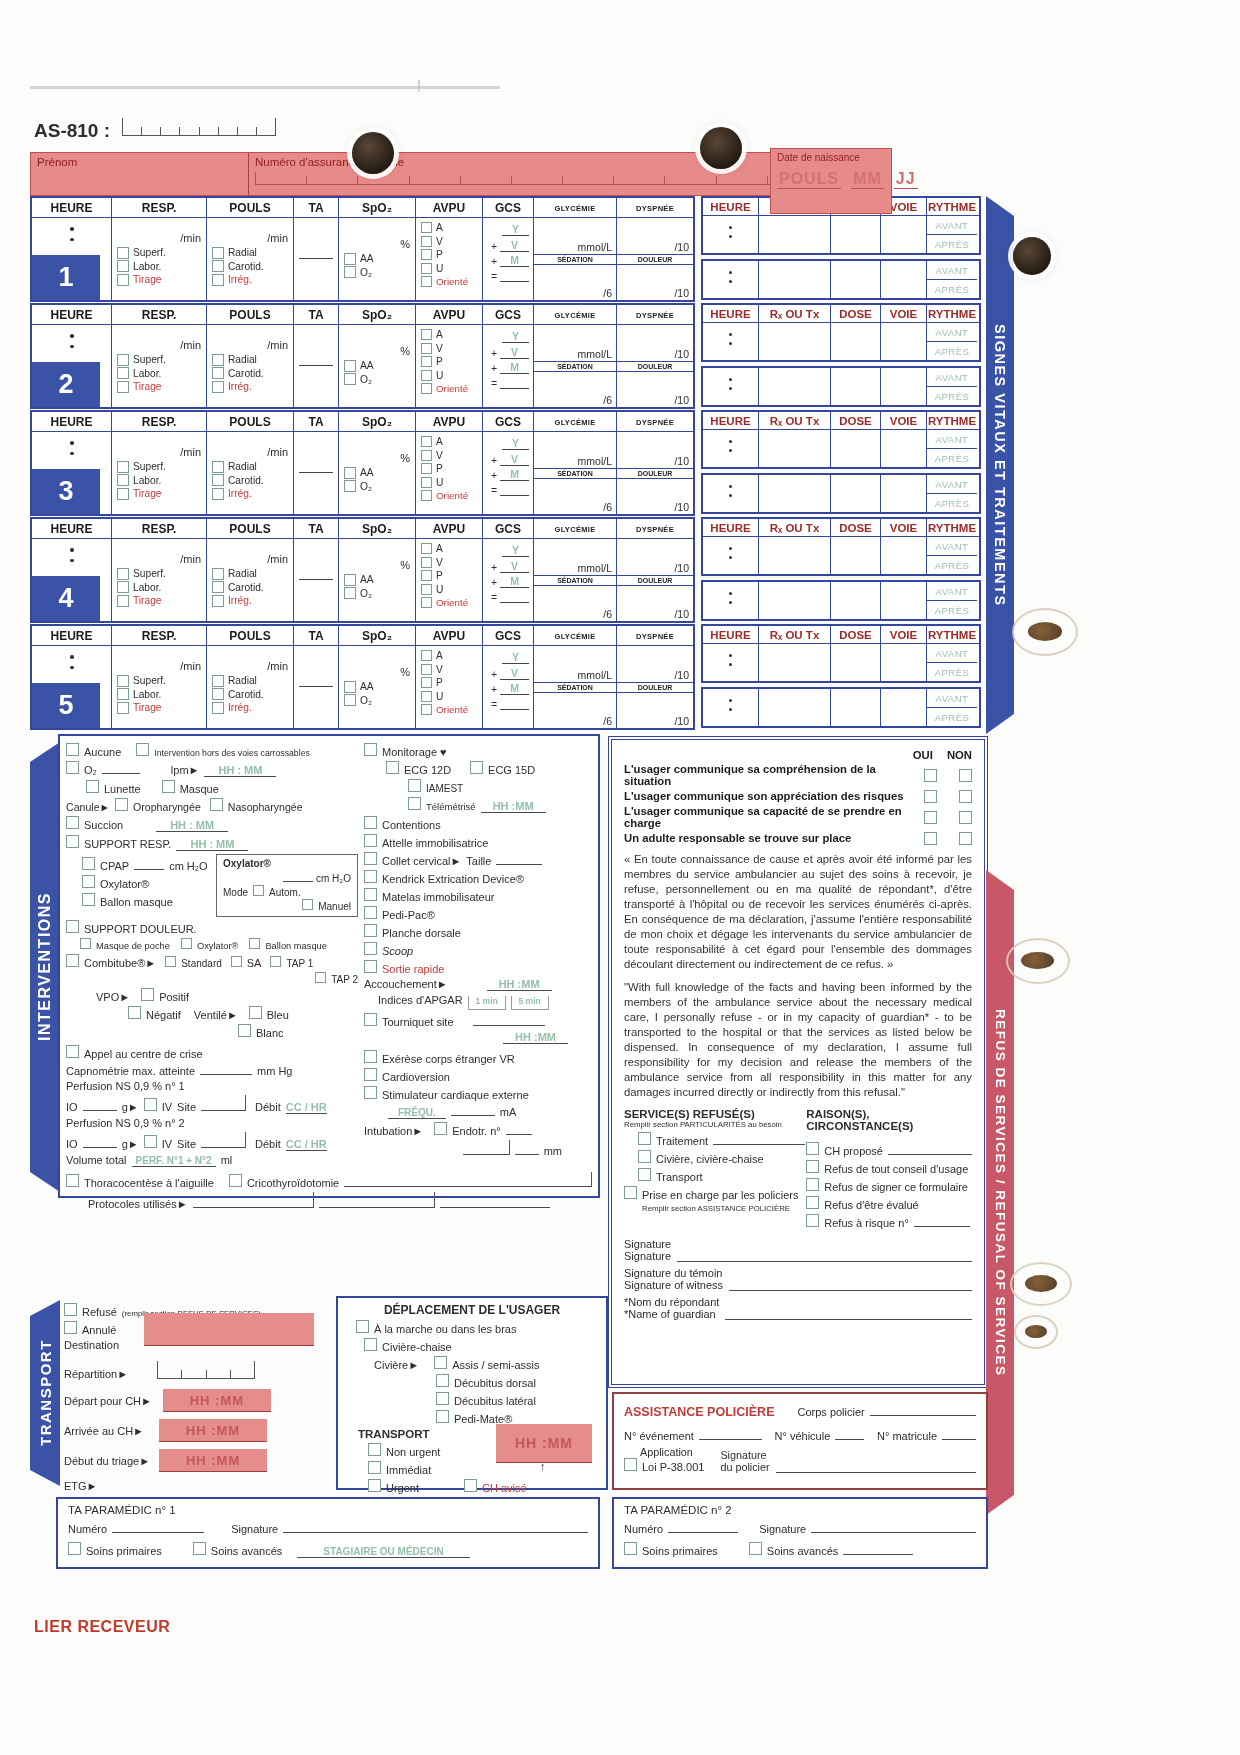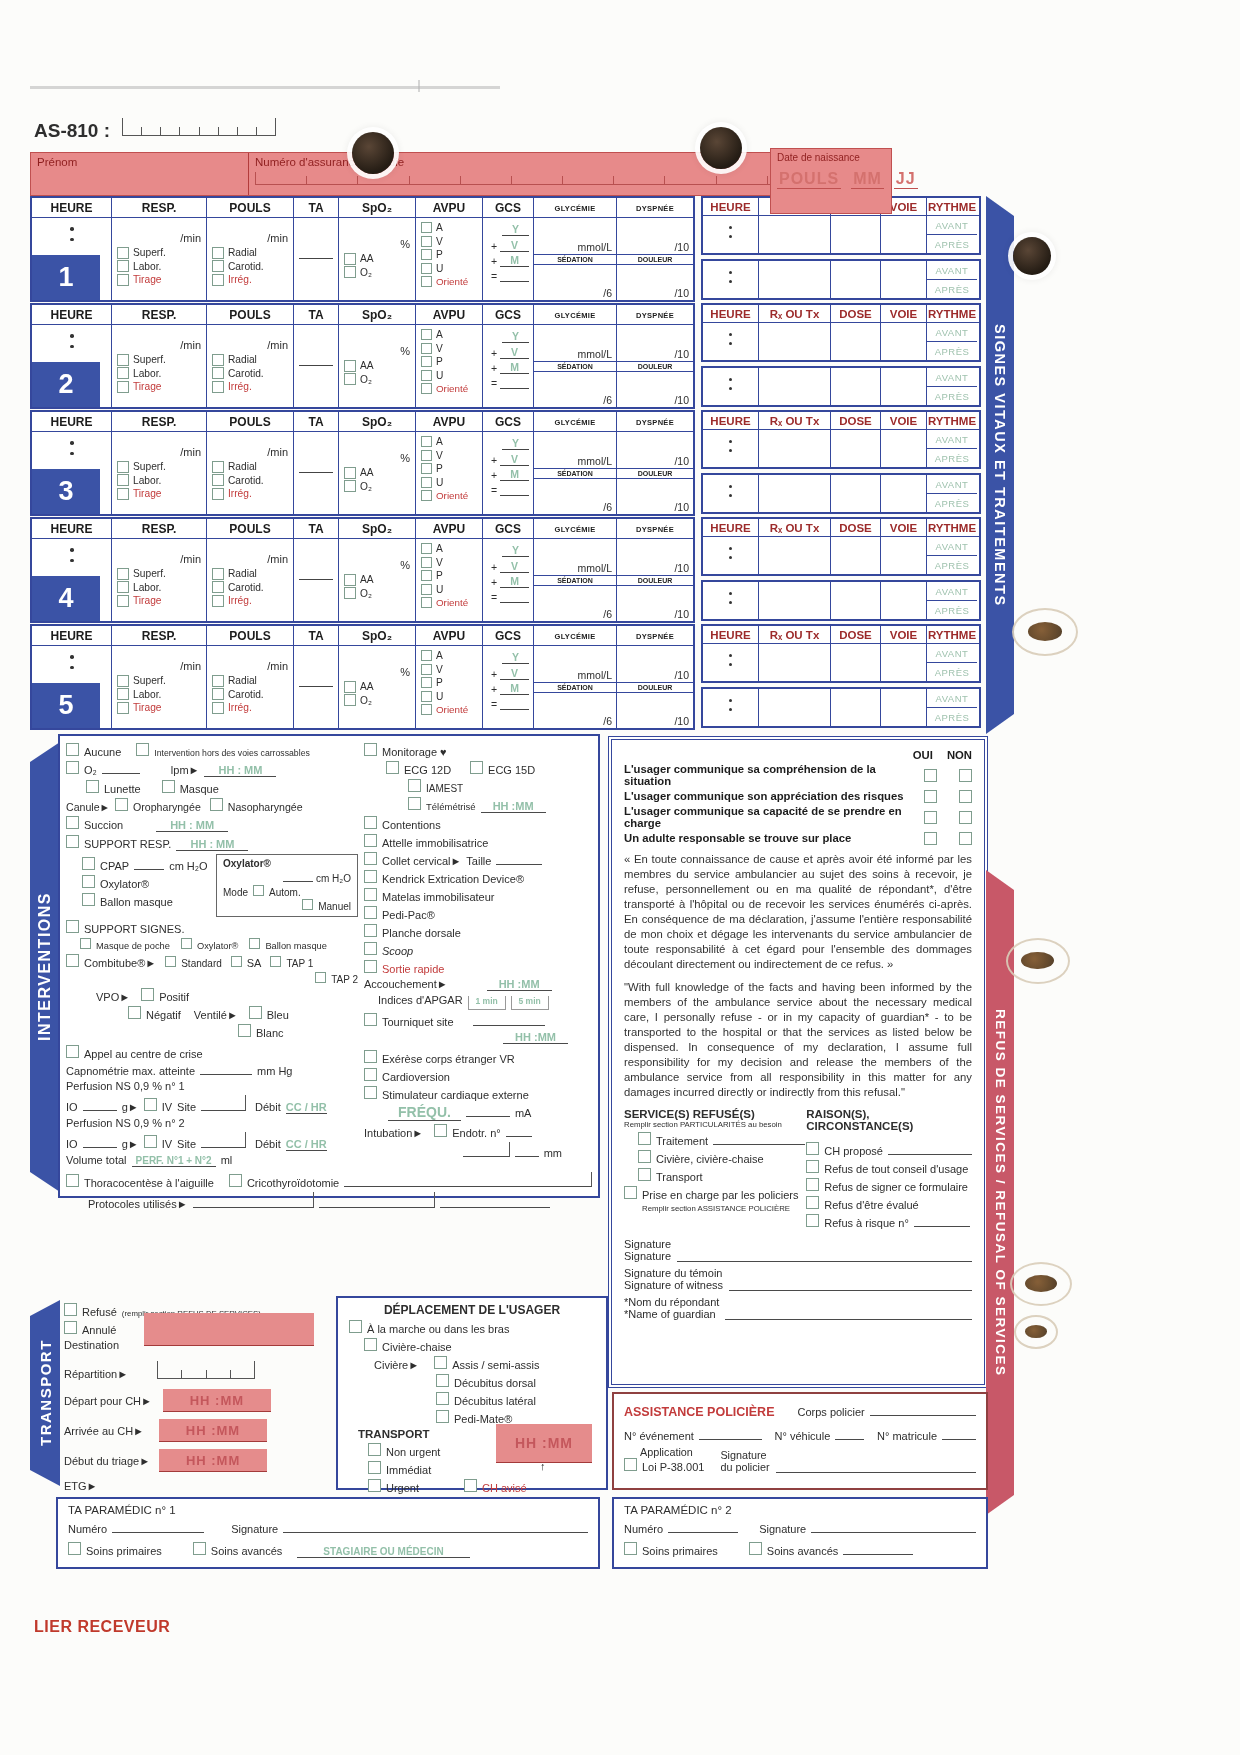--- a/index.html
+++ b/index.html
@@ -1095,21 +1095,21 @@
               <span>Autom.</span>
             </div>
           <div class="ln" style="font-size:10px;justify-content:flex-end;margin:1px 0">
               <span class="cb s"></span>
               <span>Manuel</span>
             </div>
         </div>
       </div>
       <div class="ln">
           <span class="cb"></span>
-          <span>SUPPORT SIGNES.</span>
+          <span>SUPPORT DOULEUR.</span>
         </div>
       <div class="ln" style="font-size:9.3px;margin-left:14px">
           <span class="cb s"></span>
           <span>Masque de poche</span>
           <span class="cb s" style="margin-left:6px"></span>
           <span>Oxylator®</span>
           <span class="cb s" style="margin-left:6px"></span>
           <span>Ballon masque</span>
         </div>
       <div class="ln">
@@ -1267,21 +1267,21 @@
         </div>
       <div class="ln">
           <span class="cb"></span>
           <span>Cardioversion</span>
         </div>
       <div class="ln">
           <span class="cb"></span>
           <span>Stimulateur cardiaque externe</span>
         </div>
       <div class="ln" style="margin-left:24px">
-          <span class="g gul" style="padding:0 10px;font-size:14px">FRÉQU.</span>
+          <span class="g gul" style="padding:0 10px;font-size:10px">FRÉQU.</span>
           <span class="ul" style="width:44px"></span>
           <span>mA</span>
         </div>
       <div class="ln">
           <span>Intubation►</span>
           <span class="cb" style="margin-left:6px"></span>
           <span>Endotr. n°</span>
           <span class="ul" style="width:26px"></span>
         </div>
       <div class="ln" style="justify-content:flex-end;margin-right:30px">
@@ -1452,21 +1452,21 @@
       <span>Début du triage►</span>
       <span class="redbx" style="width:108px;height:22px;margin-left:4px">HH :MM</span>
     </div>
   <div class="ln" style="margin-top:8px">
       <span>ETG►</span>
     </div>
 </div>
 
 <div class="abs bluebox" style="left:336px;top:1296px;width:272px;height:194px;padding:5px 8px;box-sizing:border-box;border-width:2px">
   <div class="b" style="font-size:12px;text-align:center">DÉPLACEMENT DE L'USAGER</div>
-  <div class="ln" style="margin-left:3px">
+  <div class="ln" style="margin-left:10px">
       <span class="cb"></span>
       <span>À la marche ou dans les bras</span>
     </div>
   <div class="ln" style="margin-left:18px">
       <span class="cb"></span>
       <span>Civière-chaise</span>
     </div>
   <div class="ln" style="margin-left:28px">
       <span>Civière►</span>
       <span class="cb" style="margin-left:10px"></span>

